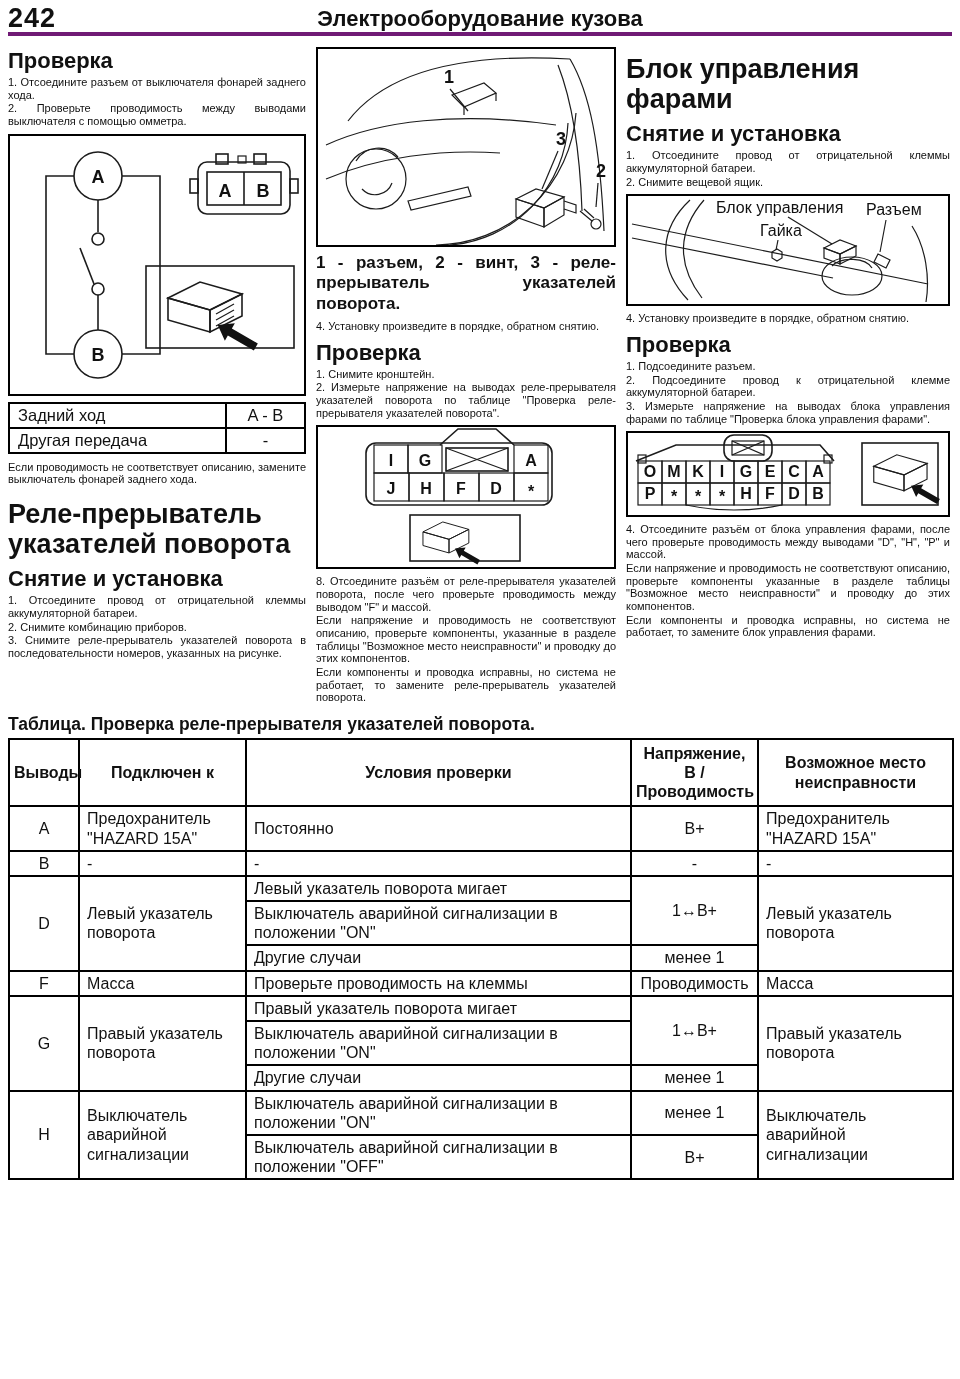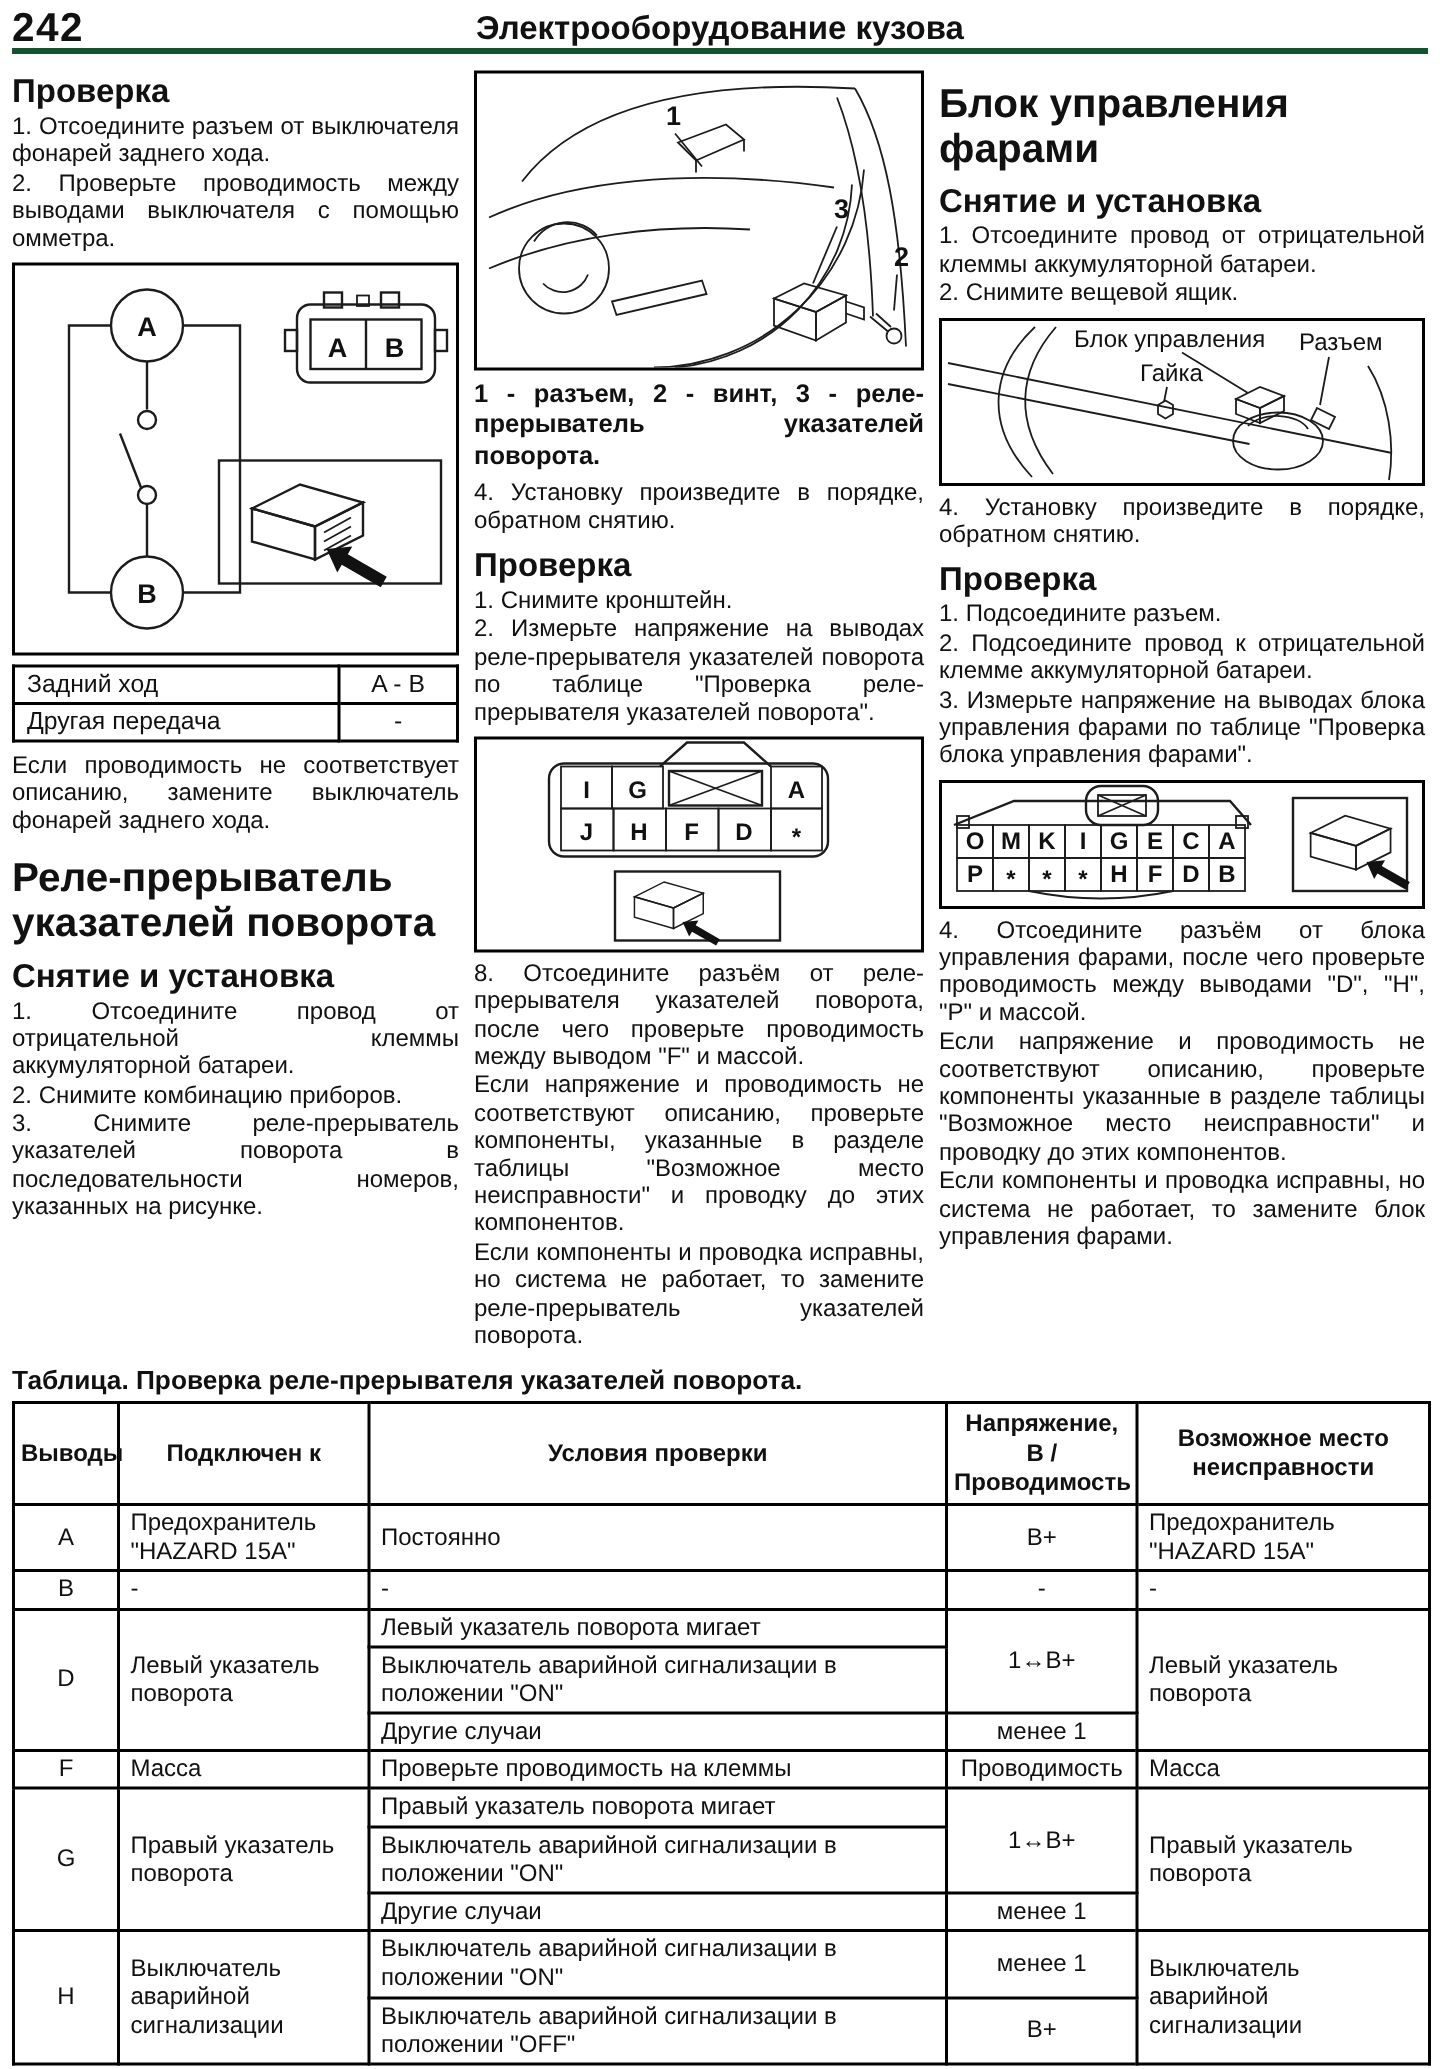--- a/index.html
+++ b/index.html
@@ -5,31 +5,31 @@
   * { box-sizing: border-box; }
   html,body { margin:0; padding:0; }
   body {
     width:960px; height:1379px; overflow:hidden;
     background:#ffffff; color:#111;
     font-family:"Liberation Sans", sans-serif;
   }
   .page { padding:2px 8px 0 8px; }
 
   
-  .hdr { position:relative; border-bottom:4px solid #14532d; padding:1px 0 2px 0; height:34px; }
+  .hdr { position:relative; border-bottom:4px solid #701a75; padding:1px 0 2px 0; height:34px; }
   .hdr .pnum { font-size:27px; font-weight:bold; letter-spacing:1px; }
   .hdr .ttl  { position:absolute; left:0; right:0; top:4px; text-align:center; font-size:22px; font-weight:bold; }
 
   
   .cols { display:flex; gap:10px; margin-top:5px; }
   .col-l { width:298px; }
   .col-m { width:300px; }
   .col-r { width:324px; }
 
-  .t  { font-size:16px; line-height:1.15; text-align:justify; margin:0 0 1px 0; }
+  .t  { font-size:11px; line-height:1.15; text-align:justify; margin:0 0 1px 0; }
   .h-sub { font-size:22px; font-weight:bold; margin:7px 0 2px 0; }
   .h-sec { font-size:27px; font-weight:bold; line-height:1.1; margin:14px 0 3px 0; }
   .cap-b { font-size:17px; font-weight:bold; line-height:1.2; text-align:justify; margin:4px 0 6px 0; }
 
   .figbox { border:2px solid #000; margin:6px 0 6px 0; background:#fff; }
   svg { display:block; }
   .ln   { stroke:#1c1c1c; stroke-width:1.6; fill:none; }
   .lnth { stroke:#1c1c1c; stroke-width:1.2; fill:none; }
   .cellT { font-size:16px; font-weight:bold; fill:#111; text-anchor:middle; }
   .lblT  { font-size:16px; fill:#111; }

